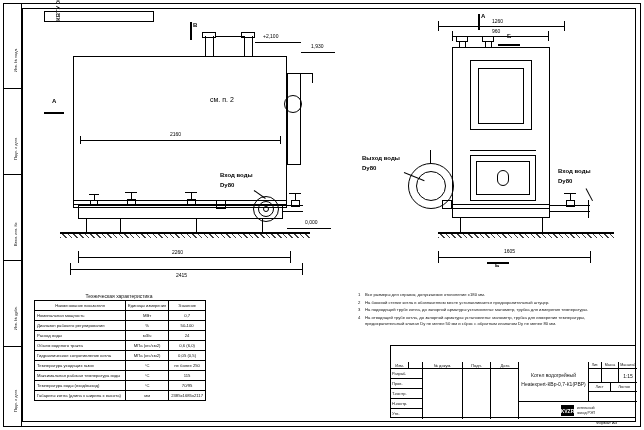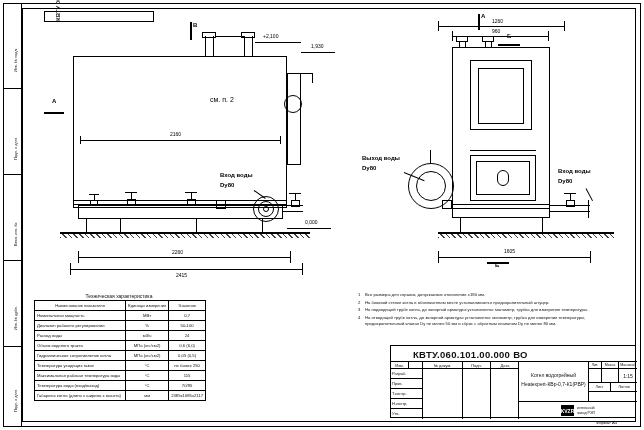--- a/index.html
+++ b/index.html
@@ -340,23 +340,20 @@
         <span>На подводящей трубе котла, до запорной арматуры установлены: манометр, трубка для измерения температуры.</span>
       </div>
     <div>
         <span class="num">4</span>
         <span>На отводящей трубе котла, до запорной арматуры установлены: манометр, трубка для измерения температуры, предохранительный клапан Dy не менее 50 мм и сброс с обратным клапаном Dy не менее 80 мм.</span>
       </div>
   </div>
 
   <div class="tb" style="left:390px;top:345px;width:246px;height:73px;">
 
-    <div style="position:absolute;left:0;top:0;width:246px;height:16px;border-bottom:1px solid #000;">
-      <div class="tbtitle" style="left:22px;top:3px;">КВТУ.060.101.00.000 ВО</div>
-    </div>
 
     <div style="position:absolute;left:0;top:16px;width:128px;height:57px;border-right:1px solid #000;">
       <div style="position:absolute;left:0;top:0;width:128px;height:7px;border-bottom:0.7px solid #000;">
         <span class="cell" style="left:0;top:0;width:18px;height:7px;line-height:7px;text-align:center;">Изм.</span>
         <span class="cell" style="left:18px;top:0;width:14px;height:7px;line-height:7px;text-align:center;"></span>
         <span class="cell" style="left:32px;top:0;width:40px;height:7px;line-height:7px;text-align:center;">№ докум.</span>
         <span class="cell" style="left:72px;top:0;width:28px;height:7px;line-height:7px;text-align:center;">Подп.</span>
         <span class="cell" style="left:100px;top:0;width:28px;height:7px;line-height:7px;text-align:center;border-right:none;">Дата</span>
       </div>
       <span class="cell" style="left:0;top:7px;width:32px;height:10px;line-height:10px;">Разраб.</span>

